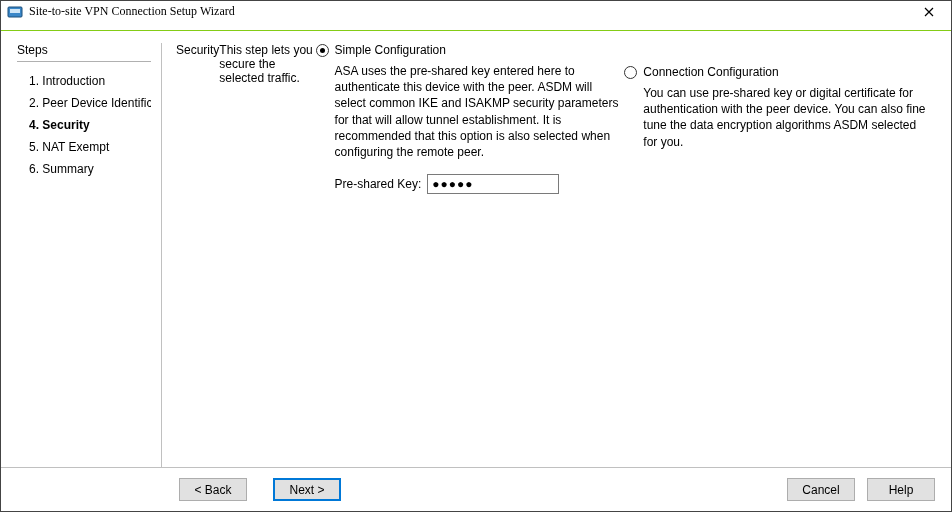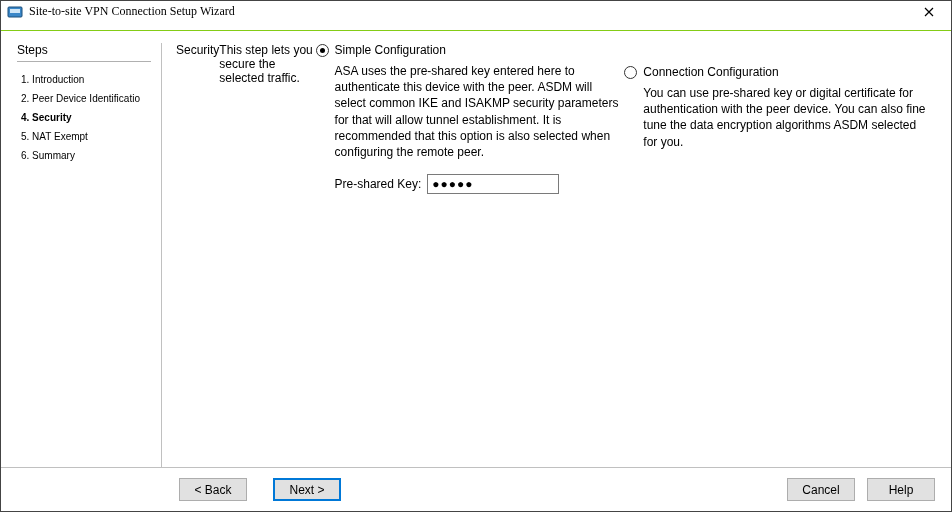--- a/index.html
+++ b/index.html
@@ -6,21 +6,21 @@
   html, body { margin:0; padding:0; font-family: "Segoe UI", Tahoma, sans-serif; font-size:12px; color:#000; background:#fff; }
   .window { width:952px; height:512px; border:1px solid #444; background:#fff; display:flex; flex-direction:column; }
   .titlebar { height:30px; display:flex; align-items:center; padding:0 0 8px 6px; border-bottom:1px solid #84cc16; background:#fff;font-family:Liberation Serif, serif; }
   .titlebar .appicon { width:16px; height:16px; margin-right:6px; display:inline-flex; align-items:center; justify-content:center;}
   .titlebar .title { flex:1; font-size:12px; color:#000; }
   .titlebar .close { width:45px; height:29px; display:flex; align-items:center; justify-content:center; font-size:13px; }
   .body { flex:1; display:flex; overflow:hidden; }
   .sidebar { width:160px; padding:12px 10px 0 16px; }
   .sidebar-title { font-size:12px; margin-bottom:2px; }
   .sidebar hr { border:none; border-top:1px solid #b0b0b0; margin:4px 0 8px 0; }
-  .step-item { padding:4px 0 4px 4px; font-size:10px; white-space:nowrap; overflow:hidden; }
+  .step-item { padding:4px 0 4px 4px; font-size:12px; white-space:nowrap; overflow:hidden;margin-left:8px; }
   .step-item.active { font-weight:bold; }
   .divider-v { width:1px; background:#c0c0c0; margin-top:12px; margin-bottom:0; }
   .main { flex:1; padding:12px 18px 0 14px; display:flex; flex-direction:row; }
   .main-title { font-size:12px; }
   .main hr { border:none; border-top:1px solid #b0b0b0; margin:4px 0 10px 0; }
   .intro { font-size:12px; margin-bottom:18px; color:#000; }
   .radio-block { margin-bottom:14px; }
   .radio-line { display:flex; align-items:center; gap:6px; margin-bottom:6px; }
   .radio-outer { width:13px; height:13px; border:1px solid #333; border-radius:50%; display:flex; align-items:center; justify-content:center; background:#fff; }
   .radio-dot { width:5px; height:5px; background:#000; border-radius:50%; }

